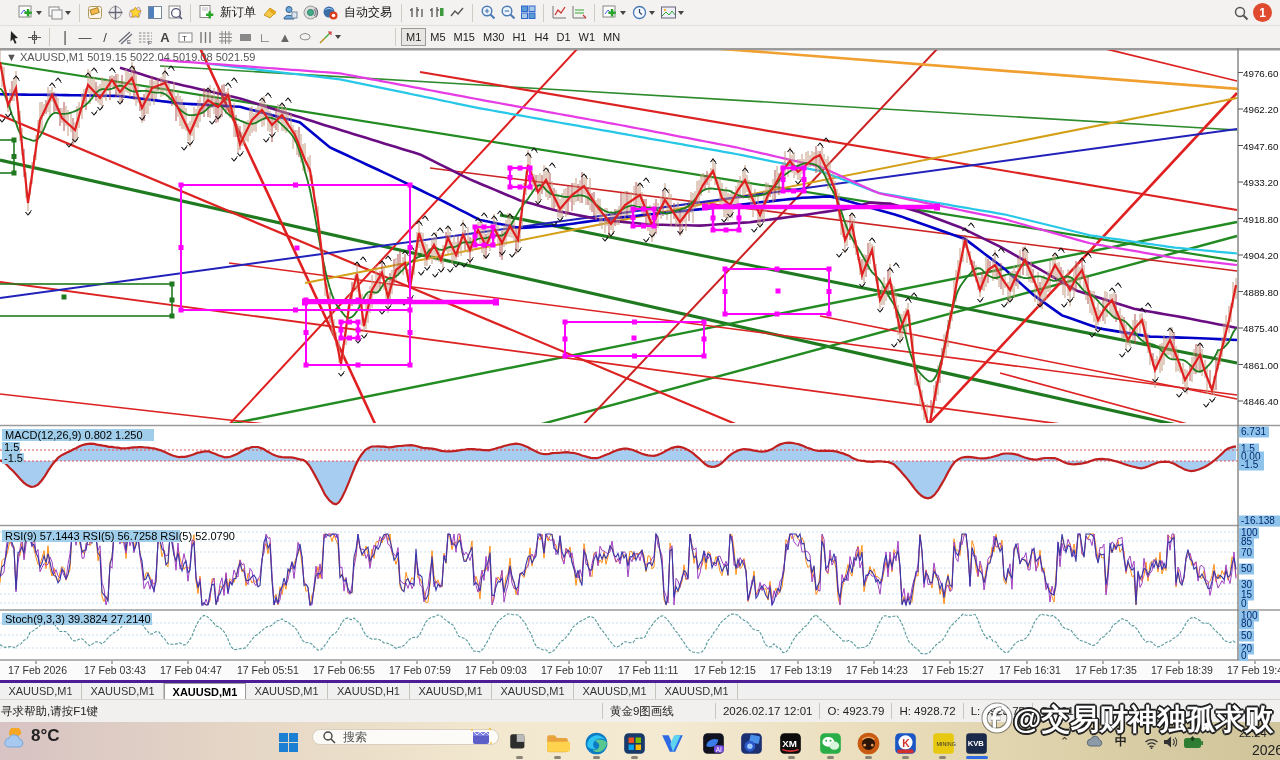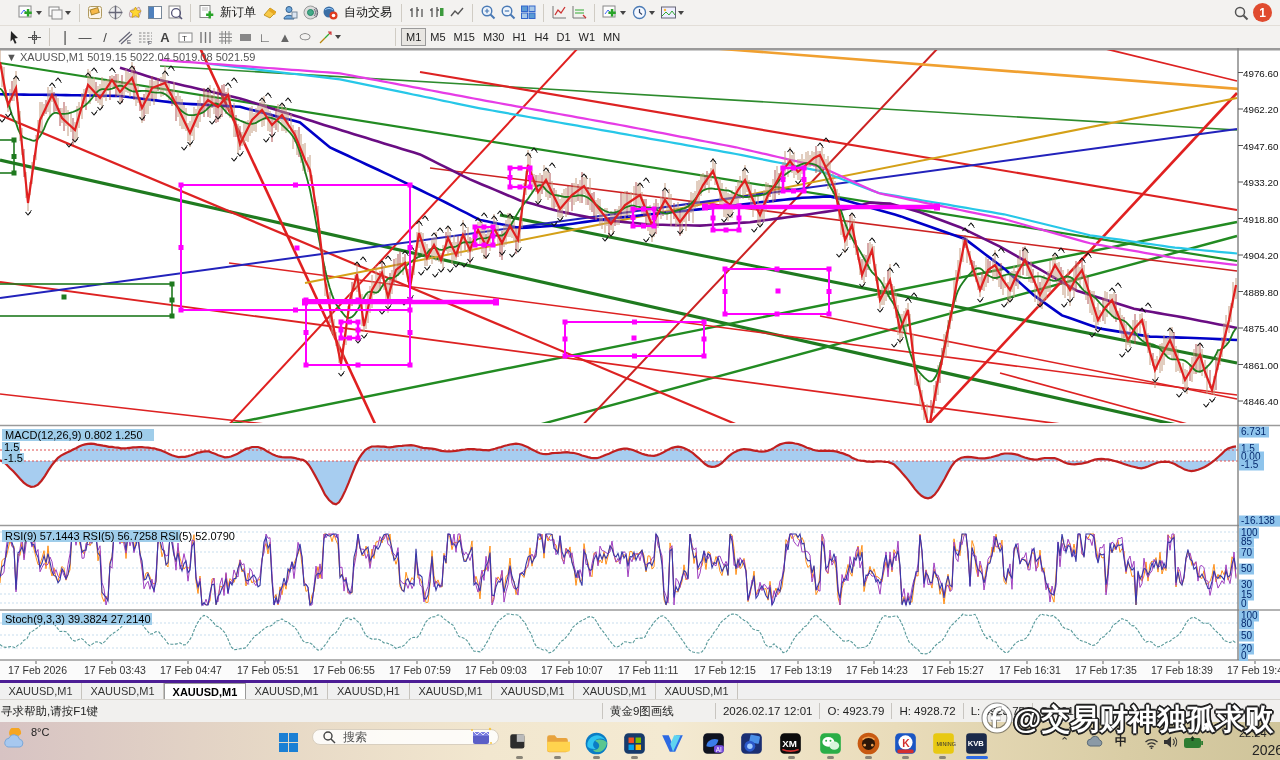--- a/index.html
+++ b/index.html
@@ -1445,21 +1445,21 @@
  <span class="ssep"></span>
  <span>L: 4923.75</span>
  <span class="ssep"></span>
  <span style="width:240px">C: 4015.93</span>
 </div>
 <div class="taskbar"></div>
 <div style="position:absolute;top:728px;left:4px;width:24px;height:24px"><svg width="24" height="24" viewBox="0 0 24 24">
       <path d="M8,10 a6,6 0 1 1 9,-4 l-4,3 z" fill="#f5a623"></path>
       <path d="M4,19 a4.5,4.5 0 0 1 1,-8.8 a5.5,5.5 0 0 1 10.5,1 a4,4 0 0 1 .5,7.8 z" fill="#a7c8ef" stroke="#7ba7d7"></path>
     </svg></div>
-<div style="position:absolute;top:726px;left:31px;font-size:11px;font-weight:normal;color:#222">8°C</div>
+<div style="position:absolute;top:726px;left:31px;font-size:17px;font-weight:bold;color:#222">8°C</div>
 <div style="position:absolute;top:764px;left:31px;font-size:11px;color:#555">多云</div>
 <div style="position:absolute;top:733px;left:279px;width:19px;height:19px"><svg width="19" height="19">
       <rect x="0" y="0" width="9" height="9" fill="#1b7fd4"></rect>
       <rect x="10" y="0" width="9" height="9" fill="#1b7fd4"></rect>
       <rect x="0" y="10" width="9" height="9" fill="#1b7fd4"></rect>
       <rect x="10" y="10" width="9" height="9" fill="#1b7fd4"></rect>
     </svg></div>
 <div style="position:absolute;top:729px;left:312px;width:187px;height:16px;border-radius:12px;background:rgba(255,255,255,.85);border:1px solid #d8cfc0;display:flex;align-items:center">
     <svg width="14" height="14" style="margin-left:9px" viewBox="0 0 14 14">
       <circle cx="6" cy="6" r="4" fill="none" stroke="#444" stroke-width="1.4"></circle>

